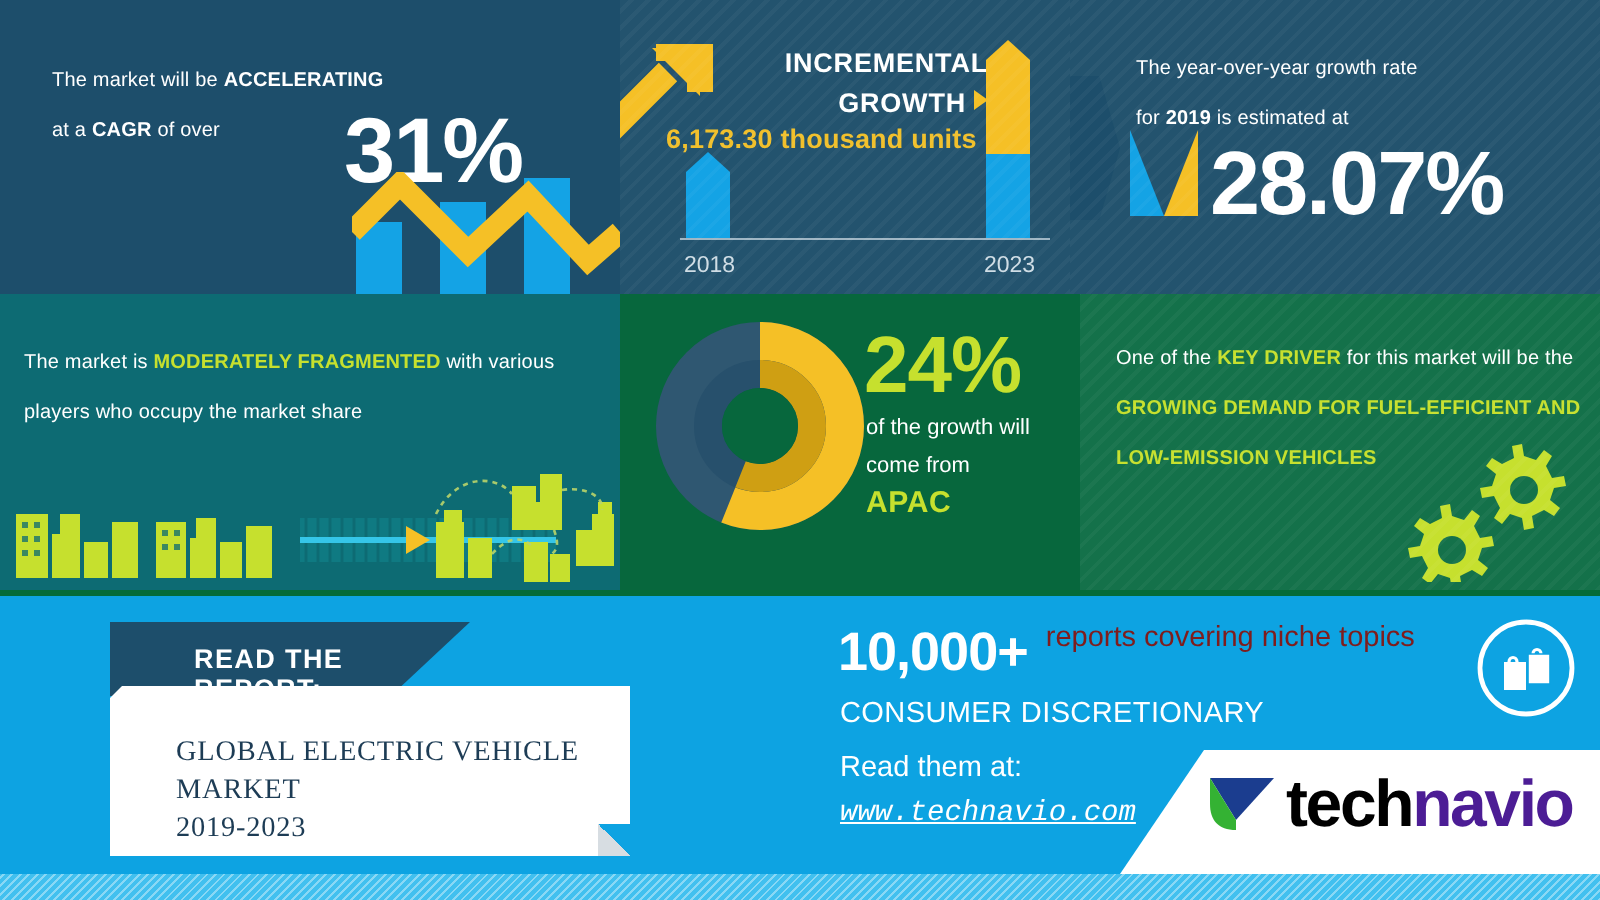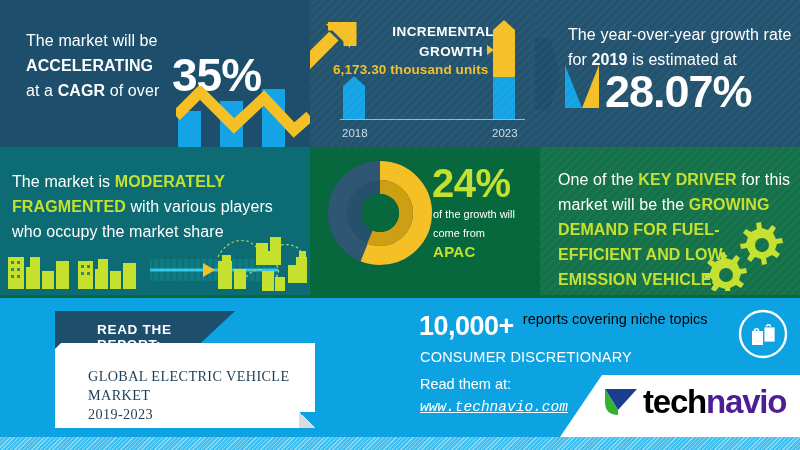--- a/index.html
+++ b/index.html
@@ -27,21 +27,21 @@
   #panel-incr   { left: 310px; top: 0; width: 225px; height: 147px; background: #23536e; }
   #panel-yoy    { left: 535px; top: 0; width: 265px; height: 147px; background: #23536e; }
 
   #panel-yoy .chev {
     position: absolute; left: -1px; top: 38px; width: 26px; height: 72px;
     background: #1d4e6b;
     clip-path: polygon(0 0, 60% 0, 100% 50%, 60% 100%, 0 100%);
   }
 
   .t-head {
-    color: #ffffff; font-size: 16px; line-height: 25px;
+    color: #ffffff; font-size: 10px; line-height: 25px;
     font-weight: 400; letter-spacing: .1px;
   }
   .t-head b { font-weight: 700; }
 
   #panel-cagr .txt { position: absolute; left: 26px; top: 28px; width: 250px; }
   #panel-cagr .big {
     position: absolute; left: 172px; top: 48px;
     font-size: 46px; font-weight: 700; color: #fff; letter-spacing: -1px;
   }
 
@@ -185,21 +185,21 @@
   }
 
   #footer .rcount {
     position: absolute; left: 419px; top: 16px;
     display: flex; align-items: flex-start;
   }
   #footer .rcount .n {
     color: #fff; font-size: 27px; font-weight: 700; letter-spacing: -.5px;
   }
   #footer .rcount .lbl {
-    color: #000000; font-size: 14.5px; margin-left: 9px;
+    color: #7f1d1d; font-size: 14.5px; margin-left: 9px;
   }
   #footer .cat {
     position: absolute; left: 420px; top: 54px;
     color: #fff; font-size: 14.5px; letter-spacing: .2px;
   }
   #footer .rd {
     position: absolute; left: 420px; top: 81px;
     color: #fff; font-size: 14.5px;
   }
   #footer .url {
@@ -225,21 +225,21 @@
 </head>
 <body>
 
 <div id="infographic">
 
   <div class="panel" id="panel-cagr">
     <div class="txt t-head">
       <span>The market will be </span><b>ACCELERATING</b><br>
       <span>at a </span><b>CAGR</b><span> of over</span>
     </div>
-    <div class="big">35%</div>
+    <div class="big">31%</div>
 
     <div id="barset">
       <div class="bar b1"></div>
       <div class="bar b2"></div>
       <div class="bar b3"></div>
       <svg width="134" height="61" viewBox="0 0 134 61">
         <polyline points="0,30 24,6 58,40 88,12 118,44 134,30" fill="none" stroke="#f5c026" stroke-width="11" stroke-linejoin="miter"></polyline>
       </svg>
     </div>
   </div>

